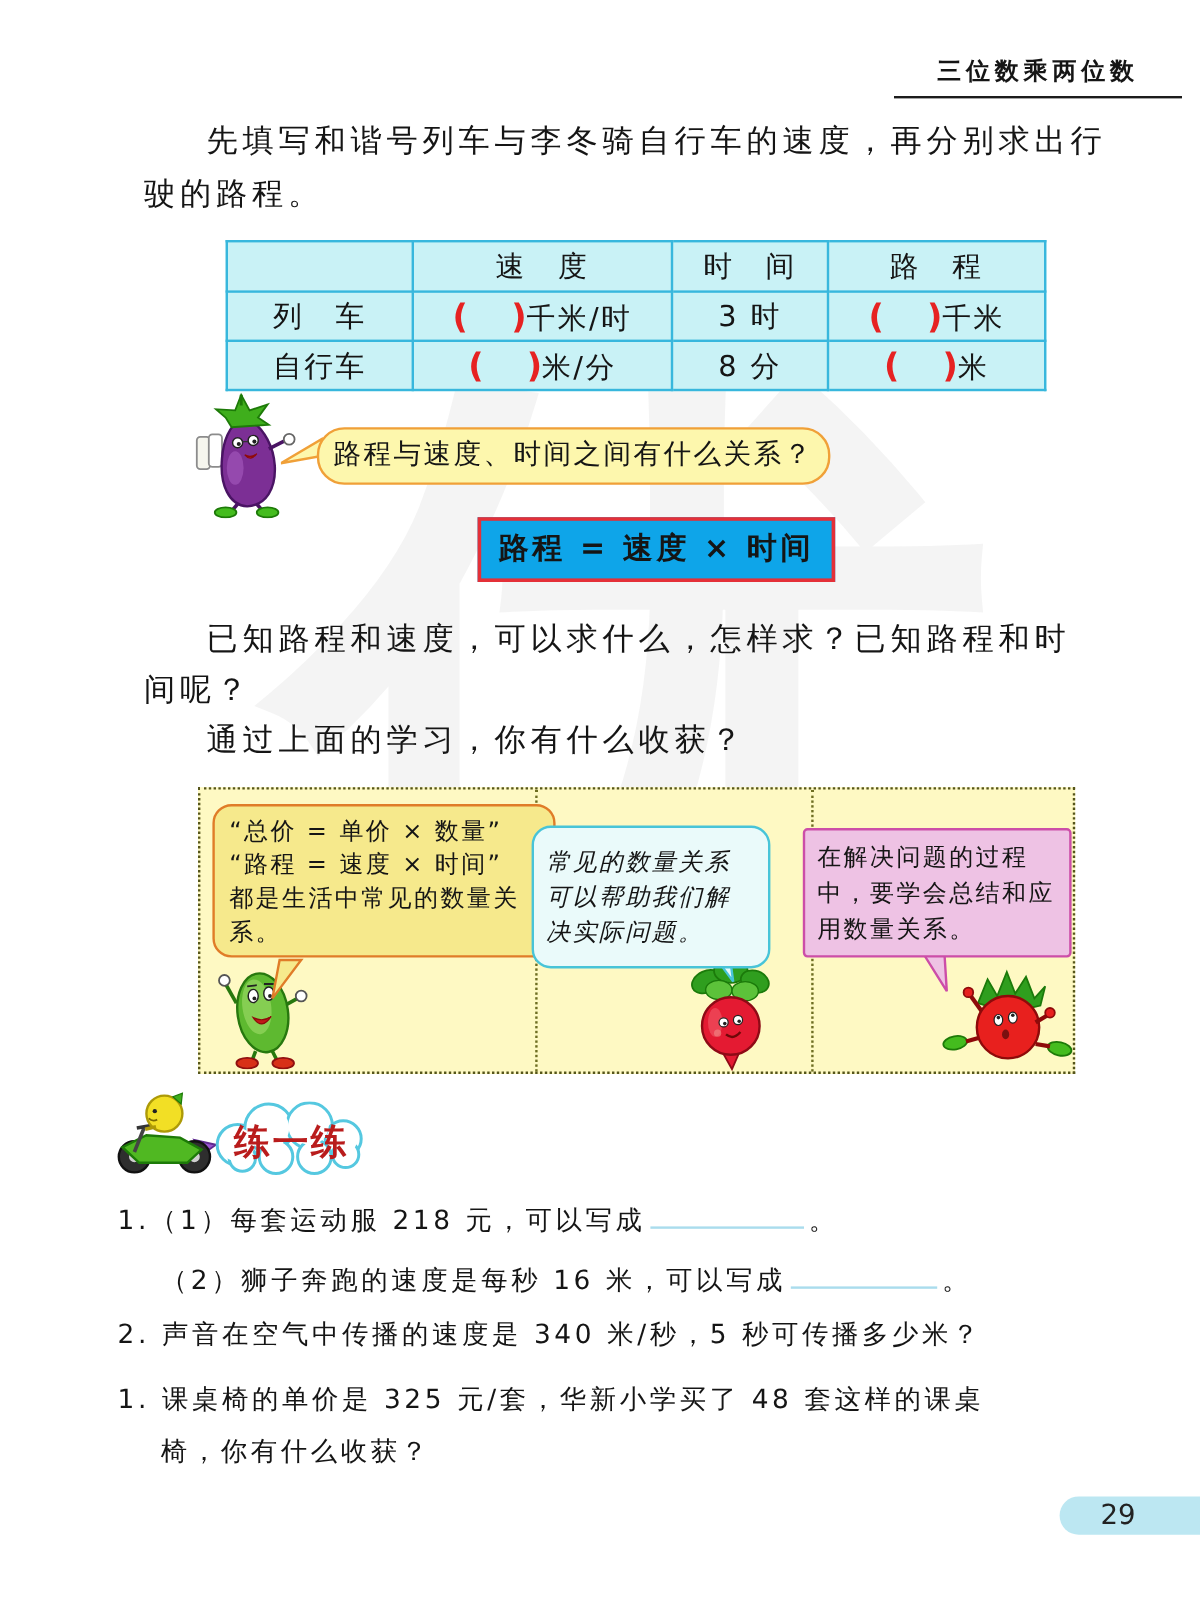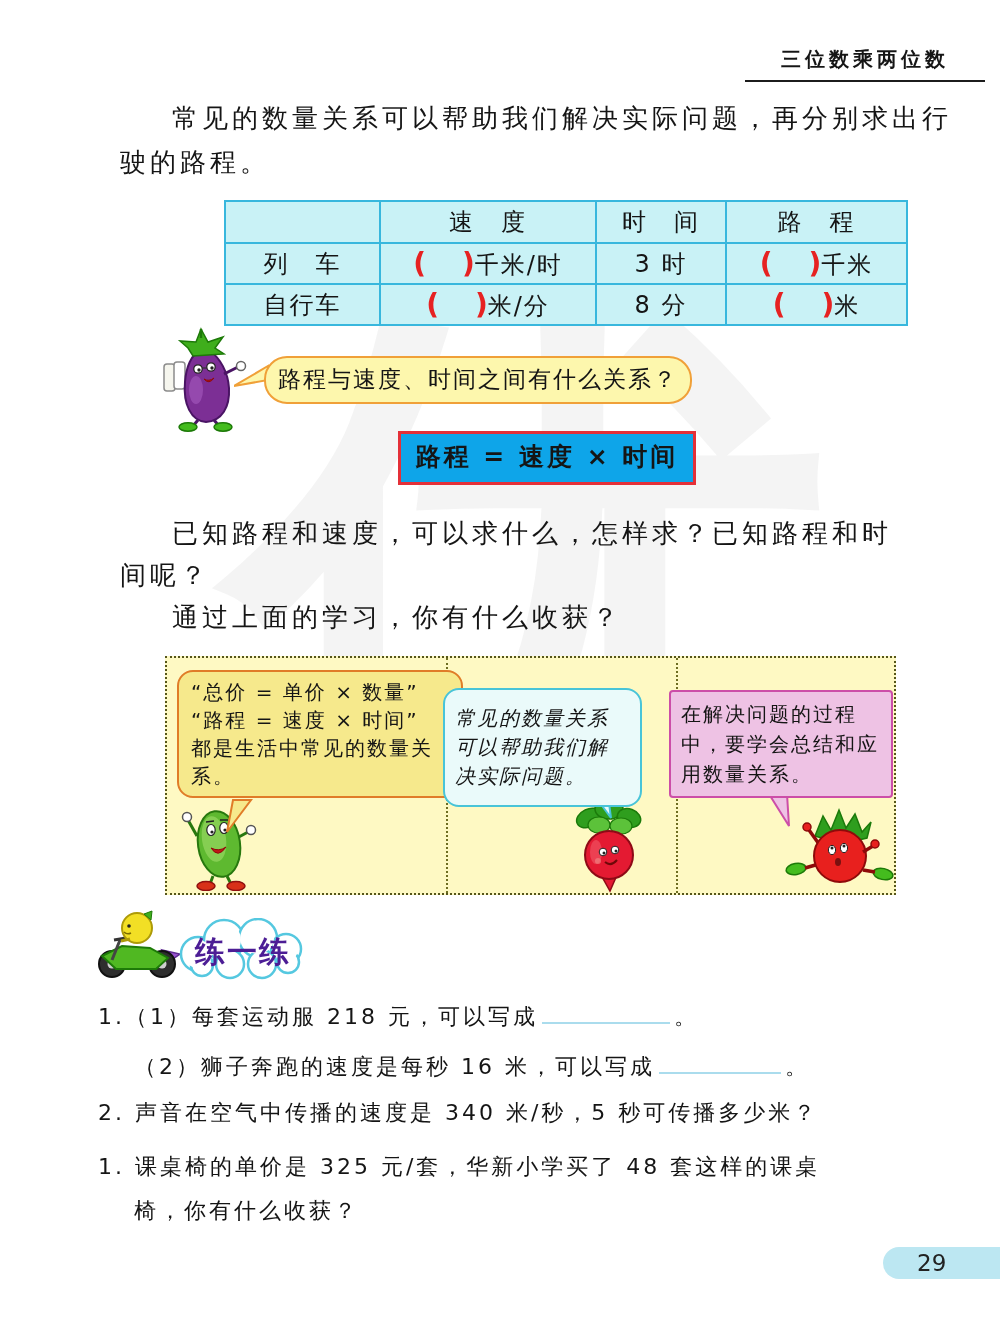--- a/index.html
+++ b/index.html
@@ -17,21 +17,21 @@
   
   .header-title{left:745px;top:46px;width:240px;text-align:center;
     font-size:20px;font-weight:bold;letter-spacing:4px;}
   .header-underline{left:745px;top:80px;width:240px;border-top:2.5px solid #1c1c1c;}
   
   .bodytext{font-size:26px;letter-spacing:4px;line-height:44px;}
   .indent{text-indent:52px;}
   .intro{left:120px;top:96px;width:840px;}
   .discussion{left:120px;top:512px;width:840px;line-height:42px;}
   
-  .qtable{left:188px;top:200px;margin-left:36px;}
+  .qtable{left:188px;top:200px;}
   table{border-collapse:collapse;background:#c9f2f6;}
   td,th{border:2.5px solid #38b7dd;text-align:center;vertical-align:middle;
     font-size:24px;letter-spacing:2px;font-weight:normal;padding:0;}
   th{height:40px;}
   td{height:39px;}
   .c1{width:153px;} .c2{width:214px;} .c3{width:128px;} .c4{width:179px;}
   .red{color:#e62222;}
   .paren{font-size:28px;letter-spacing:0;font-weight:bold;}
   .gap{display:inline-block;width:36px;}
   
@@ -52,41 +52,41 @@
     border:2.5px solid #e07c28;border-radius:16px;line-height:28px;}
   .b2{left:276px;top:30px;width:175px;padding:14px 10px;background:#eafafa;
     border:2.5px solid #48c4d8;border-radius:16px;line-height:29px;font-style:italic;}
   .b3{left:502px;top:32px;width:200px;padding:7px 10px;background:#eec2e4;
     border:2.5px solid #cc4ea8;border-radius:4px;line-height:30px;}
   .tail{position:absolute;z-index:1;}
   
   .moto{left:94px;top:908px;}
   .cloud{left:172px;top:918px;width:140px;height:62px;}
   .cloud-label{left:183px;top:932px;width:120px;text-align:center;
-    font-size:30px;font-weight:bold;color:#4c1d95;letter-spacing:2px;z-index:3;}
+    font-size:30px;font-weight:bold;color:#b91c1c;letter-spacing:2px;z-index:3;}
   .exrow{font-size:22px;letter-spacing:3px;line-height:34px;white-space:nowrap;}
   .blank{display:inline-block;height:26px;border-bottom:2px solid #aadced;
     vertical-align:baseline;margin:0 4px;}
   .pill{left:883px;top:1247px;width:117px;height:32px;background:#bce7f2;
     border-radius:16px 0 0 16px;font-size:23px;line-height:32px;padding-left:34px;
     box-sizing:border-box;color:#222;}
   svg{display:block;}
 </style>
 </head>
 <body>
 
 <div class="page">
 
   <div class="abs watermark">优</div>
 
   <div class="abs header-title">三位数乘两位数</div>
   <div class="abs header-underline"></div>
 
   <div class="abs intro bodytext">
-    <div class="indent">常见的数量关系可以帮助我们解决实际问题，再分别求出行</div>
+    <div class="indent">先填写和谐号列车与李冬骑自行车的速度，再分别求出行</div>
     <div>驶的路程。</div>
   </div>
 
   <div class="abs qtable">
     <table>
       <tbody>
           <tr>
         <th class="c1"></th>
         <th class="c2">速　度</th>
         <th class="c3">时　间</th>

